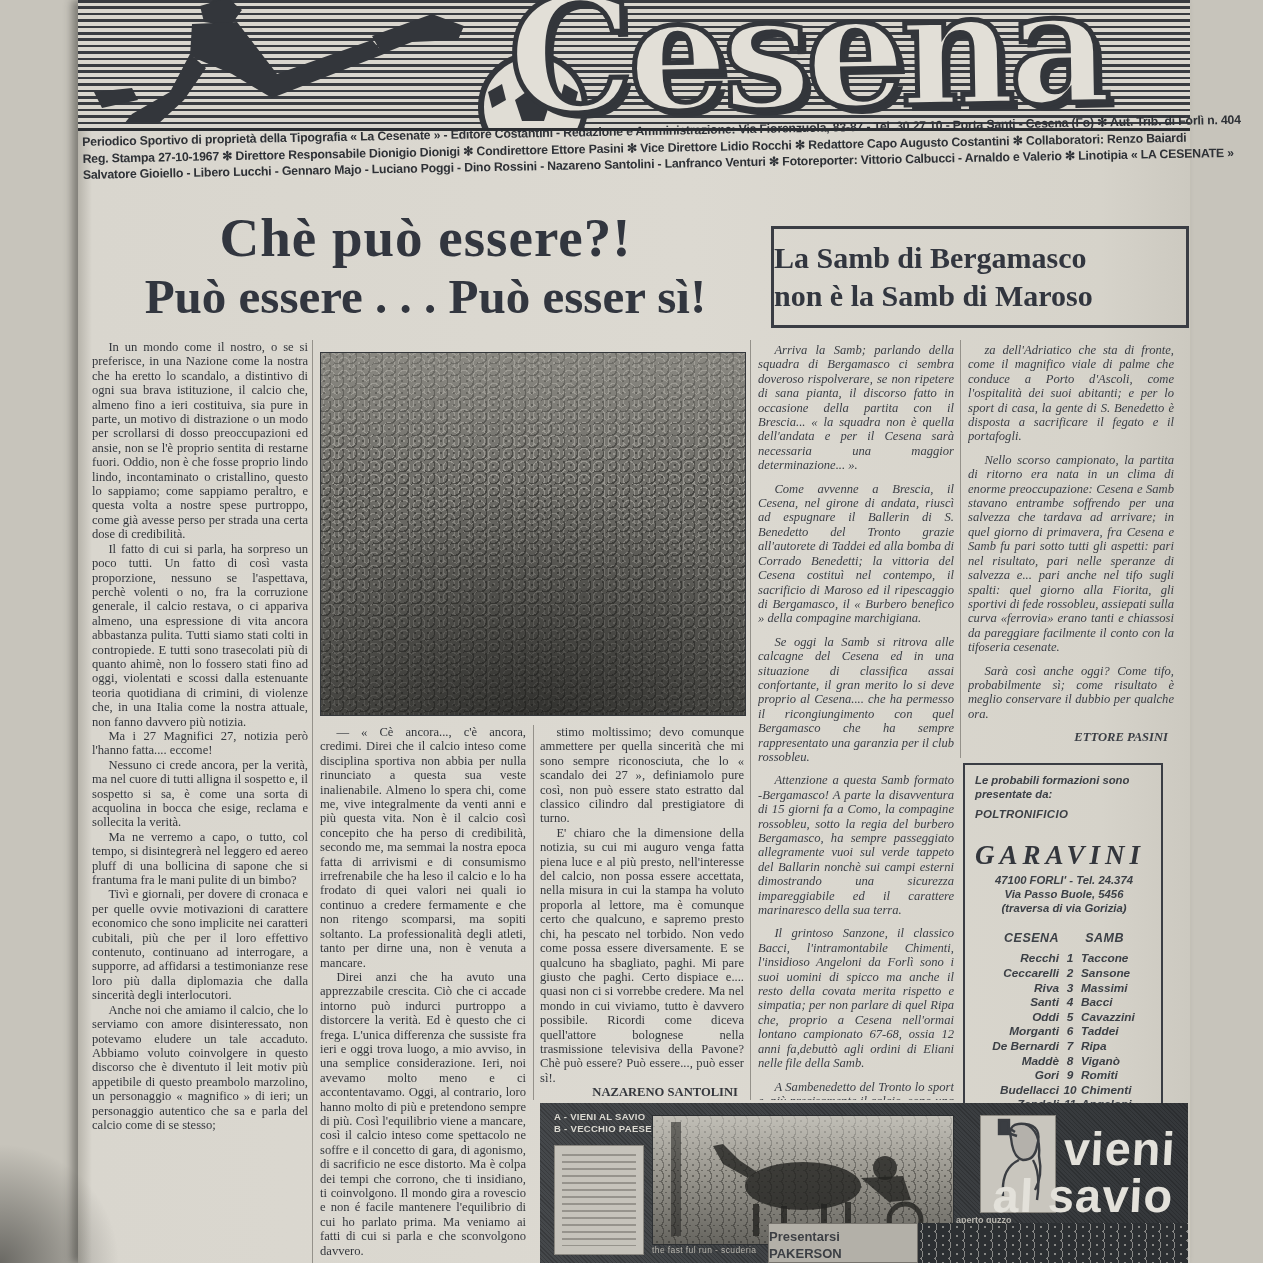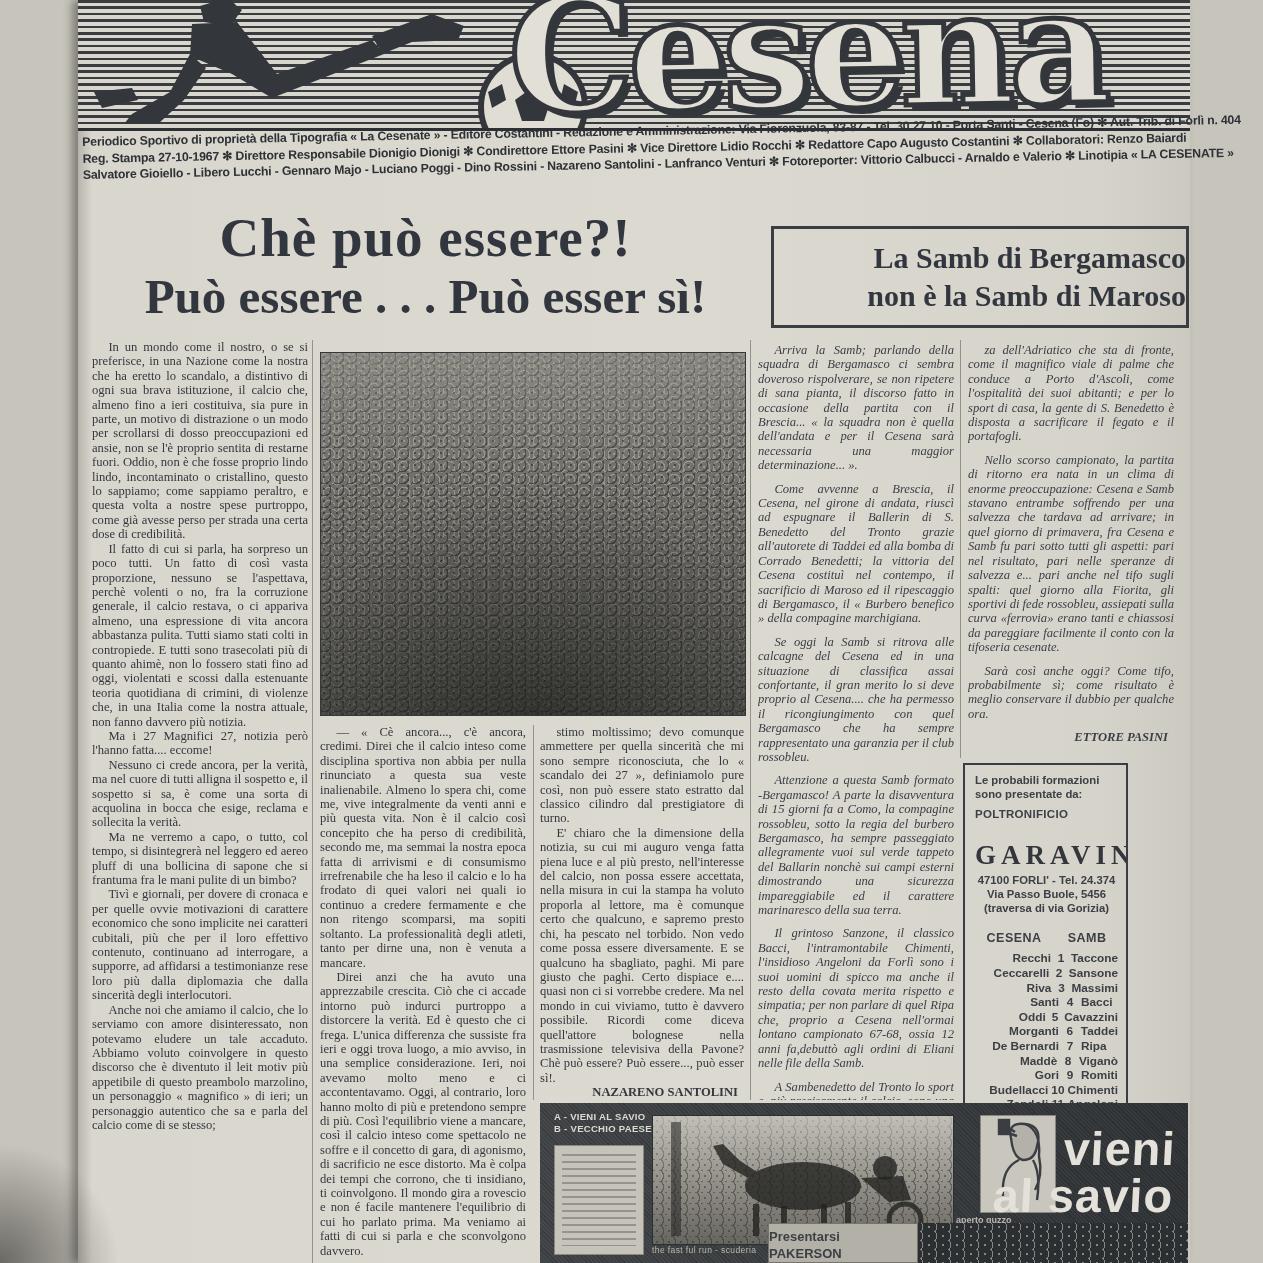--- a/index.html
+++ b/index.html
@@ -49,21 +49,21 @@
   
   .headline{
     position:absolute;left:15px;top:208px;width:665px;text-align:center;
     font-family:"Liberation Serif", serif;color:#32363f;
   }
   .headline .h1{font-size:55px;font-weight:bold;letter-spacing:1px;line-height:60px;}
   .headline .h2{font-size:49px;font-weight:bold;letter-spacing:0;line-height:58px;}
   .samb-box{
     position:absolute;left:693px;top:226px;width:412px;height:96px;
     border:3px solid #3a3d44;
-    display:flex;flex-direction:column;justify-content:center;text-align:right;
+    display:flex;flex-direction:column;justify-content:center;text-align:left;
     font-family:"Liberation Serif", serif;font-weight:bold;font-size:30px;line-height:38px;
     color:#32363f;background:transparent;
   }
   
   .vrule{position:absolute;width:1px;background:#94918a;}
   
   .col{
     position:absolute;overflow:hidden;
     font-size:12.6px;line-height:14.4px;text-align:justify;
     color:#34373d;
@@ -79,25 +79,26 @@
     background-color:#6e6d68;
     background-image:
       radial-gradient(circle at 50% 110%, rgba(25,25,23,.55), rgba(25,25,23,0) 60%),
       linear-gradient(180deg, rgba(160,158,150,.55) 0%, rgba(120,118,112,.2) 35%, rgba(50,50,47,.6) 100%),
       repeating-radial-gradient(circle at 3px 4px, rgba(18,18,16,.6) 0 1.4px, rgba(0,0,0,0) 1.4px 6px),
       repeating-radial-gradient(circle at 8px 10px, rgba(232,230,222,.4) 0 1.1px, rgba(0,0,0,0) 1.1px 5px);
     background-size:auto,auto,13px 12px,15px 13px;
   }
   
   .form-box{
-    position:absolute;left:885px;top:763px;width:165px;height:345px;
+    position:absolute;left:885px;top:763px;width:200px;height:345px;
     border:2px solid #3a3d44;box-sizing:border-box;
     padding:9px 8px 0 10px;
     font-family:"Liberation Sans", sans-serif;color:#3c4046;
     overflow:hidden;
+    font-style:italic;
   }
   .form-box .intro{font-size:11.3px;line-height:13.5px;font-weight:bold;}
   .form-box .ptype{font-size:11.5px;font-weight:bold;margin-top:7px;letter-spacing:.3px;}
   .form-box .brand{
     font-family:"Liberation Serif", serif;font-size:27px;font-weight:bold;
     letter-spacing:5px;margin-top:20px;color:#33363c;
   }
   .form-box .addr{font-size:11.3px;line-height:13.8px;text-align:center;font-weight:bold;margin-top:3px;}
   .teams-head{display:flex;justify-content:center;gap:26px;font-size:12.5px;font-weight:bold;margin-top:16px;letter-spacing:.5px;}
   .frow{display:flex;font-size:11.8px;line-height:14.6px;font-weight:bold;}

